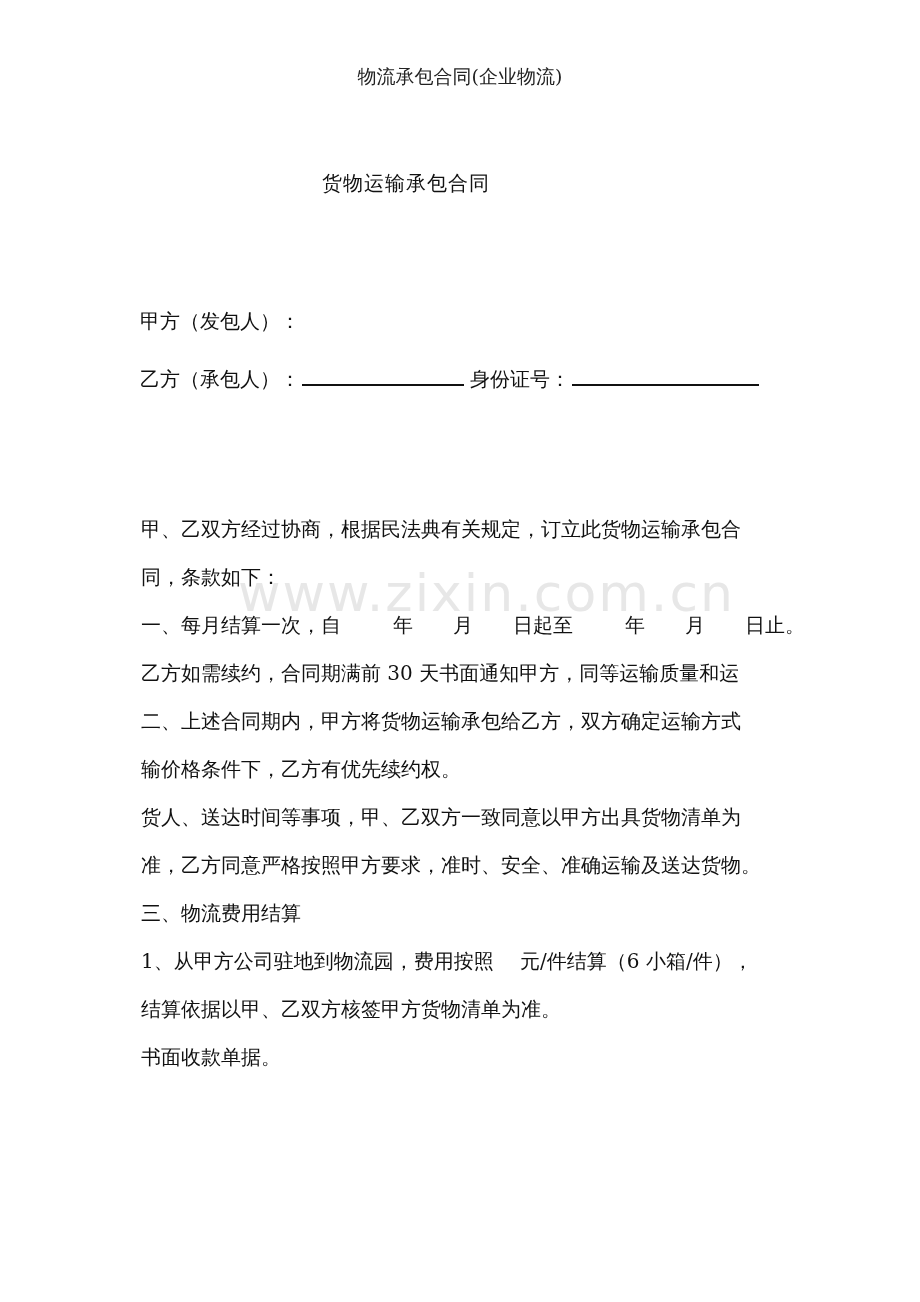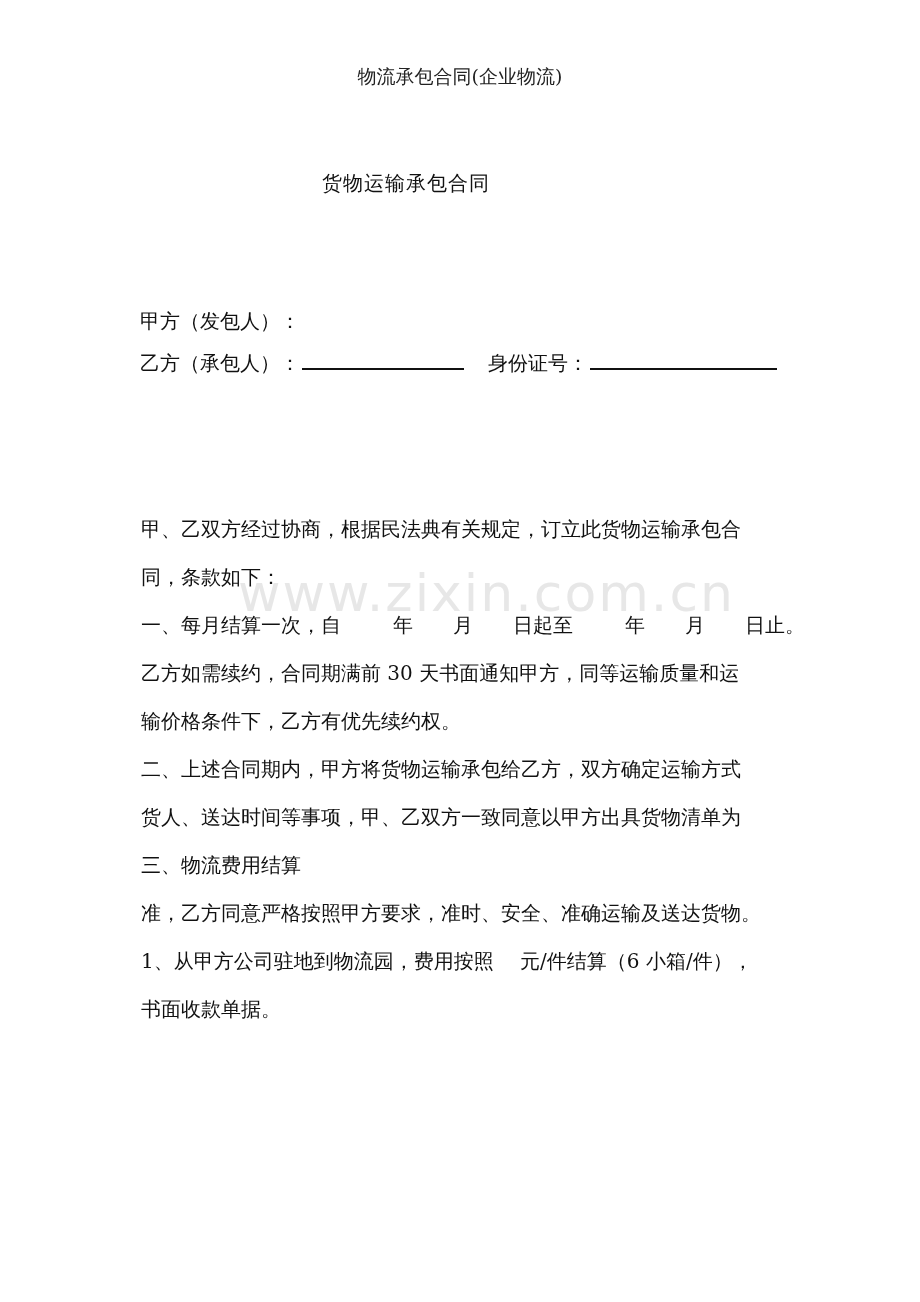--- a/index.html
+++ b/index.html
@@ -45,40 +45,41 @@
 <div class="page">
 
   <div class="running-header">物流承包合同(企业物流)</div>
 
   <div class="doc-title">货物运输承包合同</div>
 
   <div class="party-line" style="top:268px;margin-top:40px;">
     <span>甲方（发包人）：</span>
   </div>
 
-  <div class="party-line" style="top:348px;font-family:Liberation Mono, monospace;">
+  <div class="party-line" style="top:364px;font-family:Liberation Mono, monospace;">
     <span>乙方（承包人）：</span>
     <span class="blank" style="width:162px; margin-left:2px;"></span>
-    <span style="margin-left:18px;">身份证号：</span>
+    <span style="">身份证号：</span>
     <span class="blank" style="width:187px; margin-left:2px;"></span>
   </div>
 
   <div class="body-text">
     <p>甲、乙双方经过协商，根据民法典有关规定，订立此货物运输承包合</p>
     <p>同，条款如下：</p>
 
     <p>
       <span>一、每月结算一次，自</span><span class="date-gap-lg"></span><span>年</span><span class="date-gap"></span><span>月</span><span class="date-gap"></span><span>日起至</span><span class="date-gap-lg"></span><span>年</span><span class="date-gap"></span><span>月</span><span class="date-gap"></span><span>日止。</span>
     </p>
     <p>乙方如需续约，合同期满前 30 天书面通知甲方，同等运输质量和运</p>
+    <p>二、上述合同期内，甲方将货物运输承包给乙方，双方确定运输方式</p>
+
     <p>输价格条件下，乙方有优先续约权。</p>
+    <p>货人、送达时间等事项，甲、乙双方一致同意以甲方出具货物清单为</p>
+    <p>准，乙方同意严格按照甲方要求，准时、安全、准确运输及送达货物。</p>
 
-    <p>二、上述合同期内，甲方将货物运输承包给乙方，双方确定运输方式</p>
-    <p>货人、送达时间等事项，甲、乙双方一致同意以甲方出具货物清单为</p>
     <p>三、物流费用结算</p>
-
-    <p>准，乙方同意严格按照甲方要求，准时、安全、准确运输及送达货物。</p>
     <p>1、从甲方公司驻地到物流园，费用按照　 元/件结算（6 小箱/件），</p>
+    <p>结算依据以甲、乙双方核签甲方货物清单为准。</p>
     <p>书面收款单据。</p>
   </div>
 
   <div class="watermark">www.zixin.com.cn</div>
 </div>
 
 </body></html>

